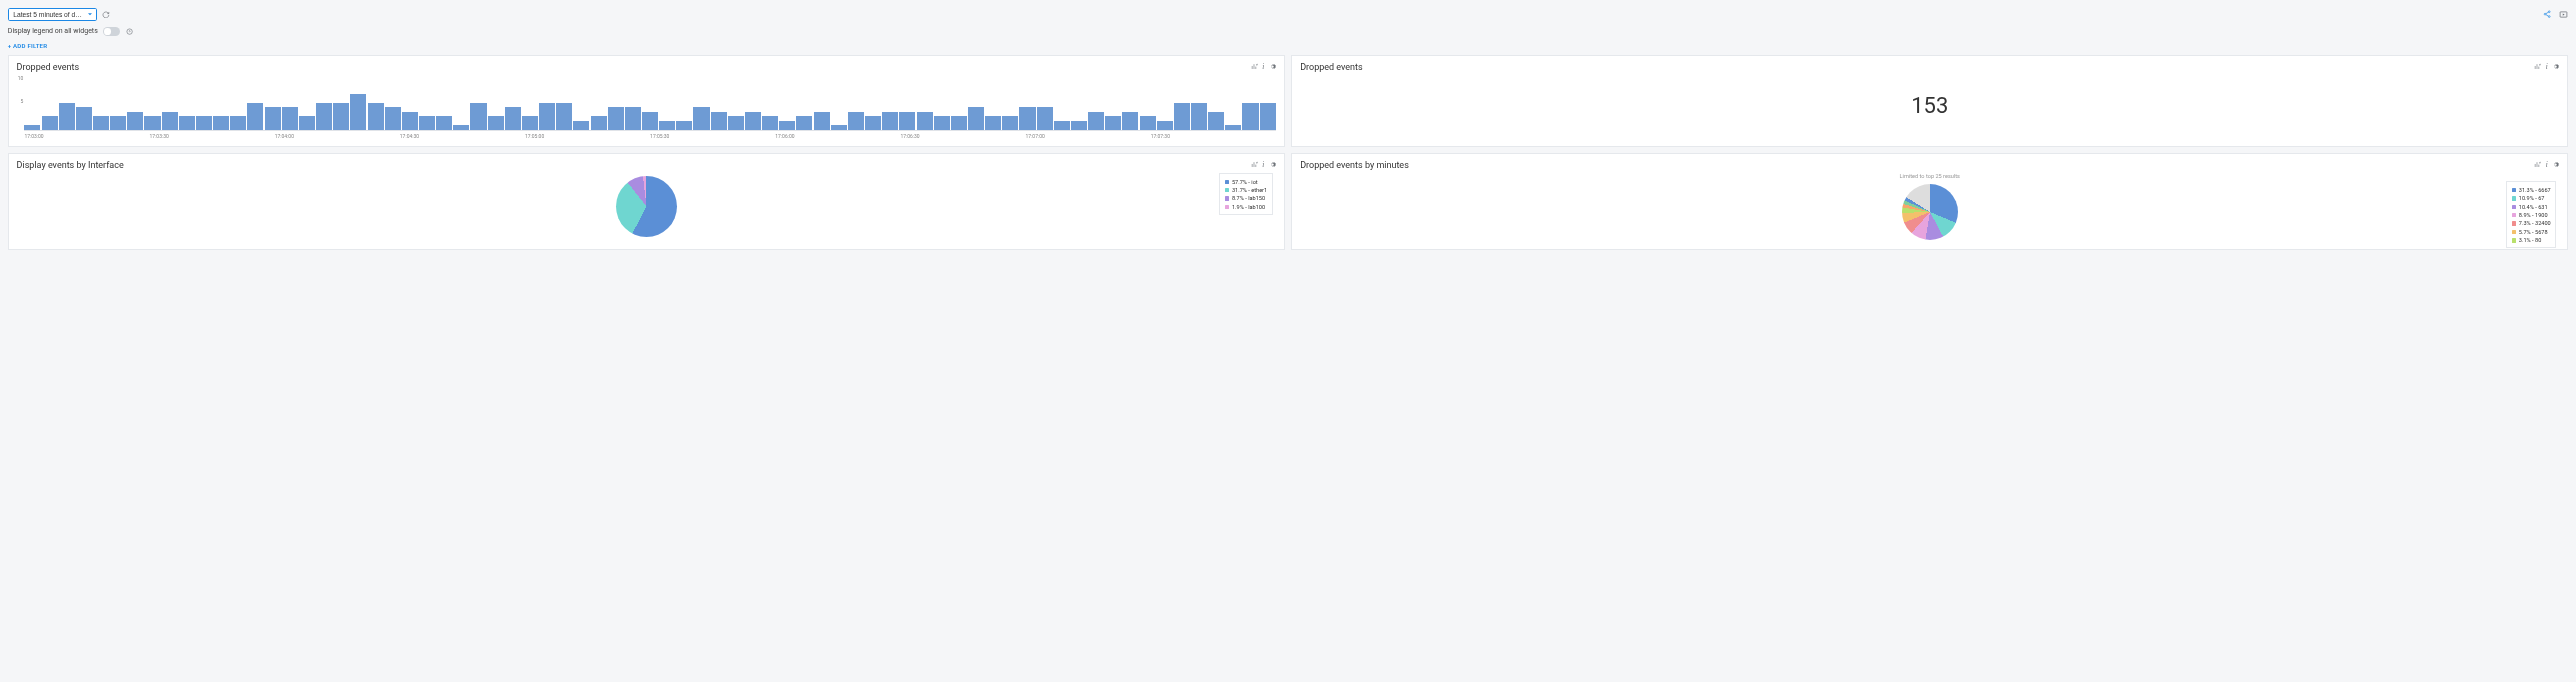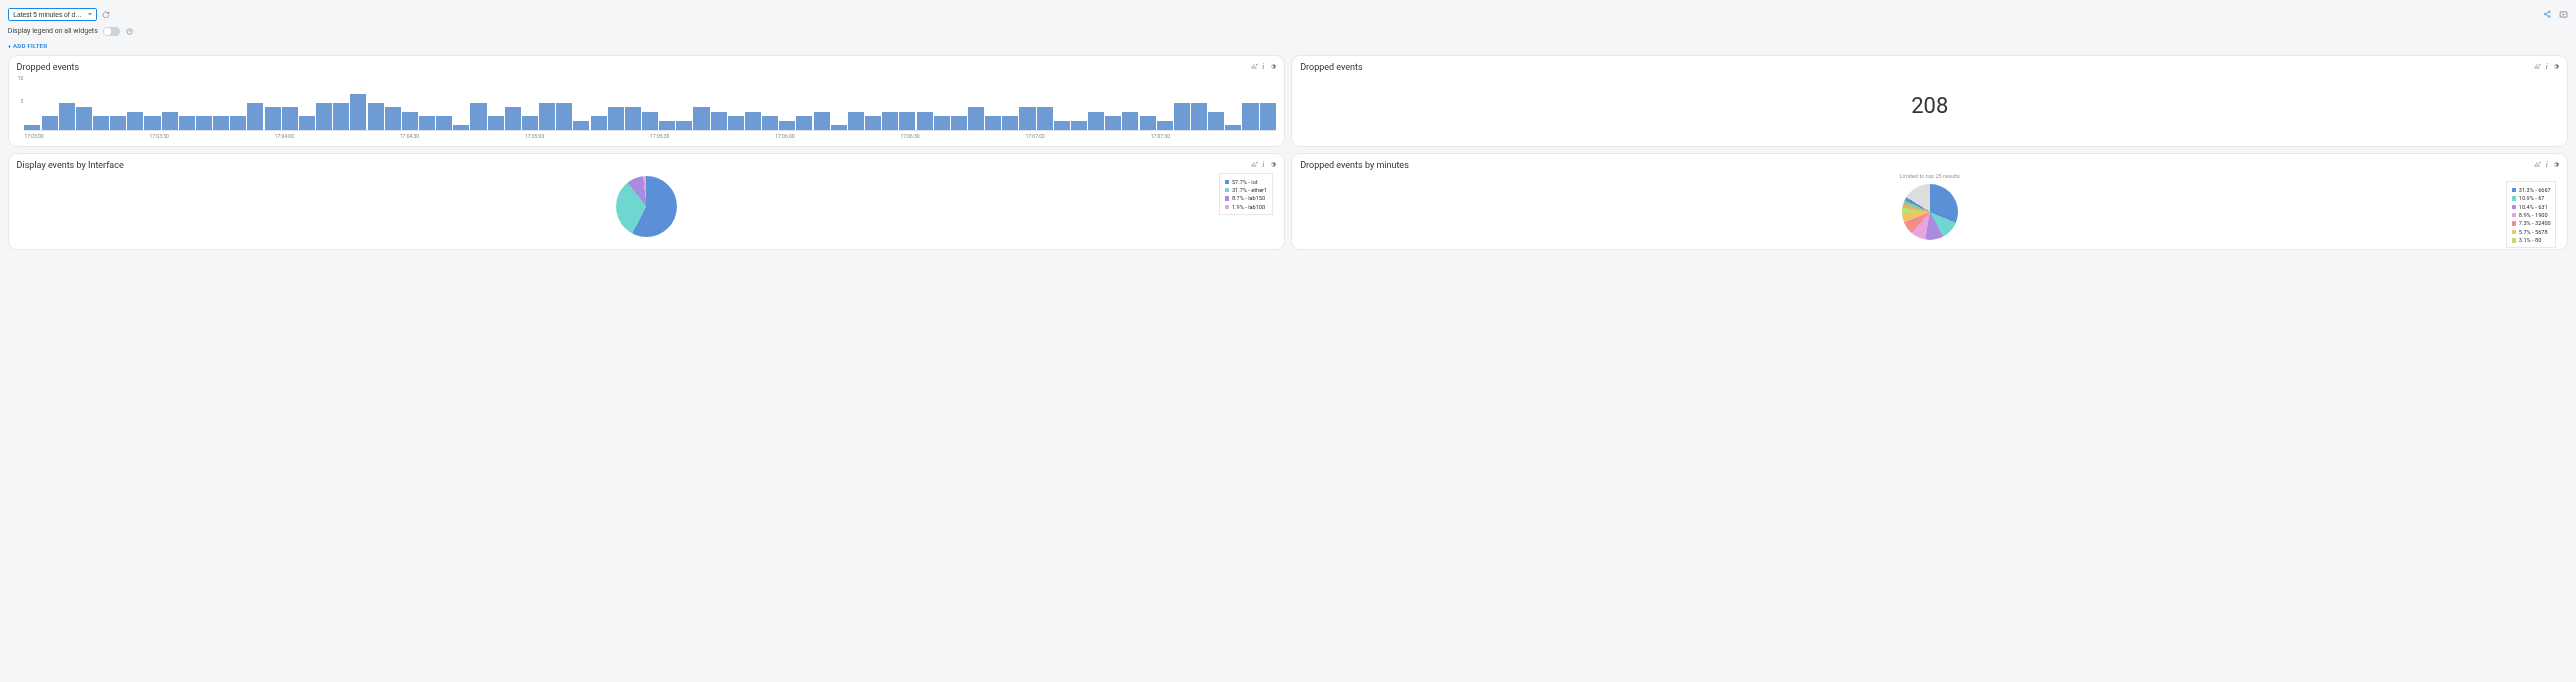--- a/index.html
+++ b/index.html
@@ -57,21 +57,21 @@
     margin-bottom: 5.6px;
   }
   .grid {
     display: grid;
     grid-template-columns: 1fr 1fr;
     gap: 6.7px;
   }
   .panel {
     background: #fff;
     border: 0.6px solid #e5e8ec;
-    border-radius: 9px;
+    border-radius: 0;
     padding: 5.6px 7.8px 6.7px 7.8px;
     position: relative;
   }
   .panel-head {
     display: flex; justify-content: space-between; align-items: center;
     margin-bottom: 3.3px;
   }
   .panel-title {
     font-size: 9px; font-weight: 400; color: #333;
   }
@@ -312,21 +312,21 @@
             </svg>
           </span>
         <span style="font-style:italic;font-family:serif">i</span>
         <span>
             <svg width="7.2" height="7.2" viewBox="0 0 24 24" fill="currentColor">
               <path d="M12 8a4 4 0 1 0 0 8 4 4 0 0 0 0-8zm9 4l2 .5-.8 3-2-.3a7 7 0 0 1-1 .9l.3 2-3 .8-.5-2a7 7 0 0 1-1.3 0l-.5 2-3-.8.3-2a7 7 0 0 1-1-.9l-2 .3-.8-3 2-.5a7 7 0 0 1 0-1.3l-2-.5.8-3 2 .3a7 7 0 0 1 1-.9l-.3-2 3-.8.5 2a7 7 0 0 1 1.3 0l.5-2 3 .8-.3 2a7 7 0 0 1 1 .9l2-.3.8 3-2 .5a7 7 0 0 1 0 1.3z"></path>
             </svg>
           </span>
       </div>
     </div>
-    <div class="big-number">208</div>
+    <div class="big-number">153</div>
   </div>
 
   <div class="panel">
     <div class="panel-head">
       <div class="panel-title">Display events by Interface</div>
       <div class="panel-actions">
         <span>
             <svg width="7.2" height="7.2" viewBox="0 0 24 24" fill="none" stroke="currentColor" stroke-width="2">
               <path d="M4 20V10M10 20V4M16 20v-8"></path>
               <path d="M18 6l3-3M21 3v4h-4" stroke-width="1.6"></path>

